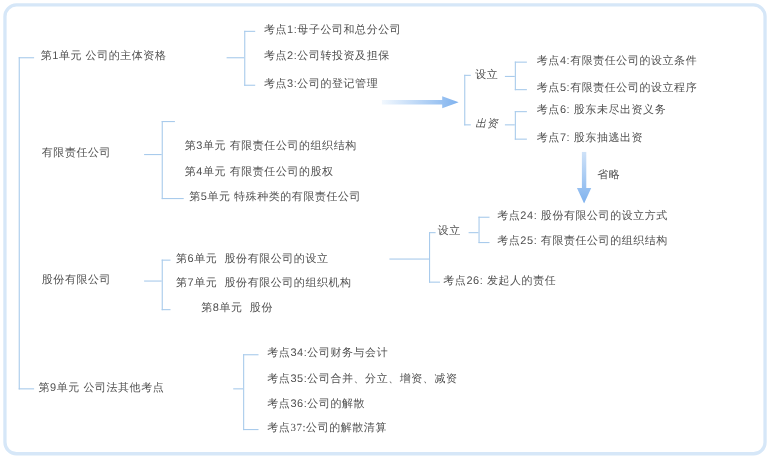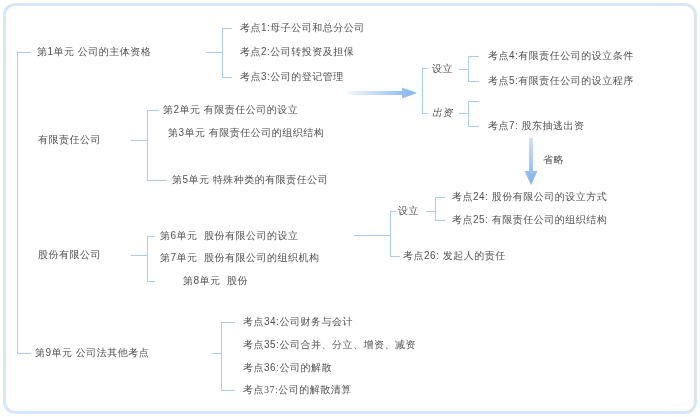--- a/index.html
+++ b/index.html
@@ -43,22 +43,22 @@
   <div class="hl" style="left:222px;top:77px;width:10px;"></div>
   <div class="node" style="left:240px;top:20px;">考点1:母子公司和总分公司</div>
   <div class="node" style="left:240px;top:44px;">考点2:公司转投资及担保</div>
   <div class="node" style="left:240px;top:69px;">考点3:公司的登记管理</div>
 
   <div class="node" style="left:38px;top:132px;">有限责任公司</div>
   <div class="hl" style="left:131px;top:140px;width:16px;"></div>
   <div class="vl" style="left:147px;top:110px;height:71px;"></div>
   <div class="hl" style="left:147px;top:110px;width:12px;"></div>
   <div class="hl" style="left:147px;top:180px;width:20px;"></div>
-  <div class="node" style="left:163px;top:102px;">第2单元 有限责任公司的设立</div>
   <div class="node" style="left:168px;top:125px;">第3单元 有限责任公司的组织结构</div>
+  <div class="node" style="left:168px;top:149px;">第4单元 有限责任公司的股权</div>
   <div class="node" style="left:172px;top:172px;">第5单元 特殊种类的有限责任公司</div>
 
   <svg class="arrow" style="left:347px;top:87px;" width="70" height="12" viewBox="0 0 70 12">
     <defs>
       <linearGradient id="gh" x1="0" y1="0" x2="1" y2="0">
         <stop offset="0" style="stop-color:var(--arrow-start,#f2f8fe)"></stop>
         <stop offset="1" style="stop-color:var(--arrow-end,#7fb2ee)"></stop>
       </linearGradient>
     </defs>
     <path d="M0,4 L55,4 L55,0.5 L70,6 L55,11.5 L55,8 L0,8 Z" fill="url(#gh)"></path>
@@ -74,20 +74,21 @@
   <div class="hl" style="left:468px;top:56px;width:11px;"></div>
   <div class="hl" style="left:468px;top:81px;width:11px;"></div>
   <div class="node" style="left:488px;top:48px;">考点4:有限责任公司的设立条件</div>
   <div class="node" style="left:488px;top:73px;">考点5:有限责任公司的设立程序</div>
 
   <div class="node" style="left:432px;top:105px;font-style:italic;">出资</div>
   <div class="hl" style="left:459px;top:113px;width:9px;"></div>
   <div class="vl" style="left:468px;top:101px;height:26px;"></div>
   <div class="hl" style="left:468px;top:101px;width:11px;"></div>
   <div class="hl" style="left:468px;top:126px;width:11px;"></div>
+  <div class="node" style="left:488px;top:93px;">考点6: 股东未尽出资义务</div>
   <div class="node" style="left:488px;top:118px;">考点7: 股东抽逃出资</div>
 
   <svg class="arrow" style="left:524px;top:138px;" width="14" height="47" viewBox="0 0 14 47">
     <defs>
       <linearGradient id="gv" x1="0" y1="0" x2="0" y2="1">
         <stop offset="0" style="stop-color:#cfe2f8"></stop>
         <stop offset="1" style="stop-color:var(--arrow-end,#7fb2ee)"></stop>
       </linearGradient>
     </defs>
     <path d="M5,0 L9,0 L9,33 L13.5,33 L7,47 L0.5,33 L5,33 Z" fill="url(#gv)"></path>

